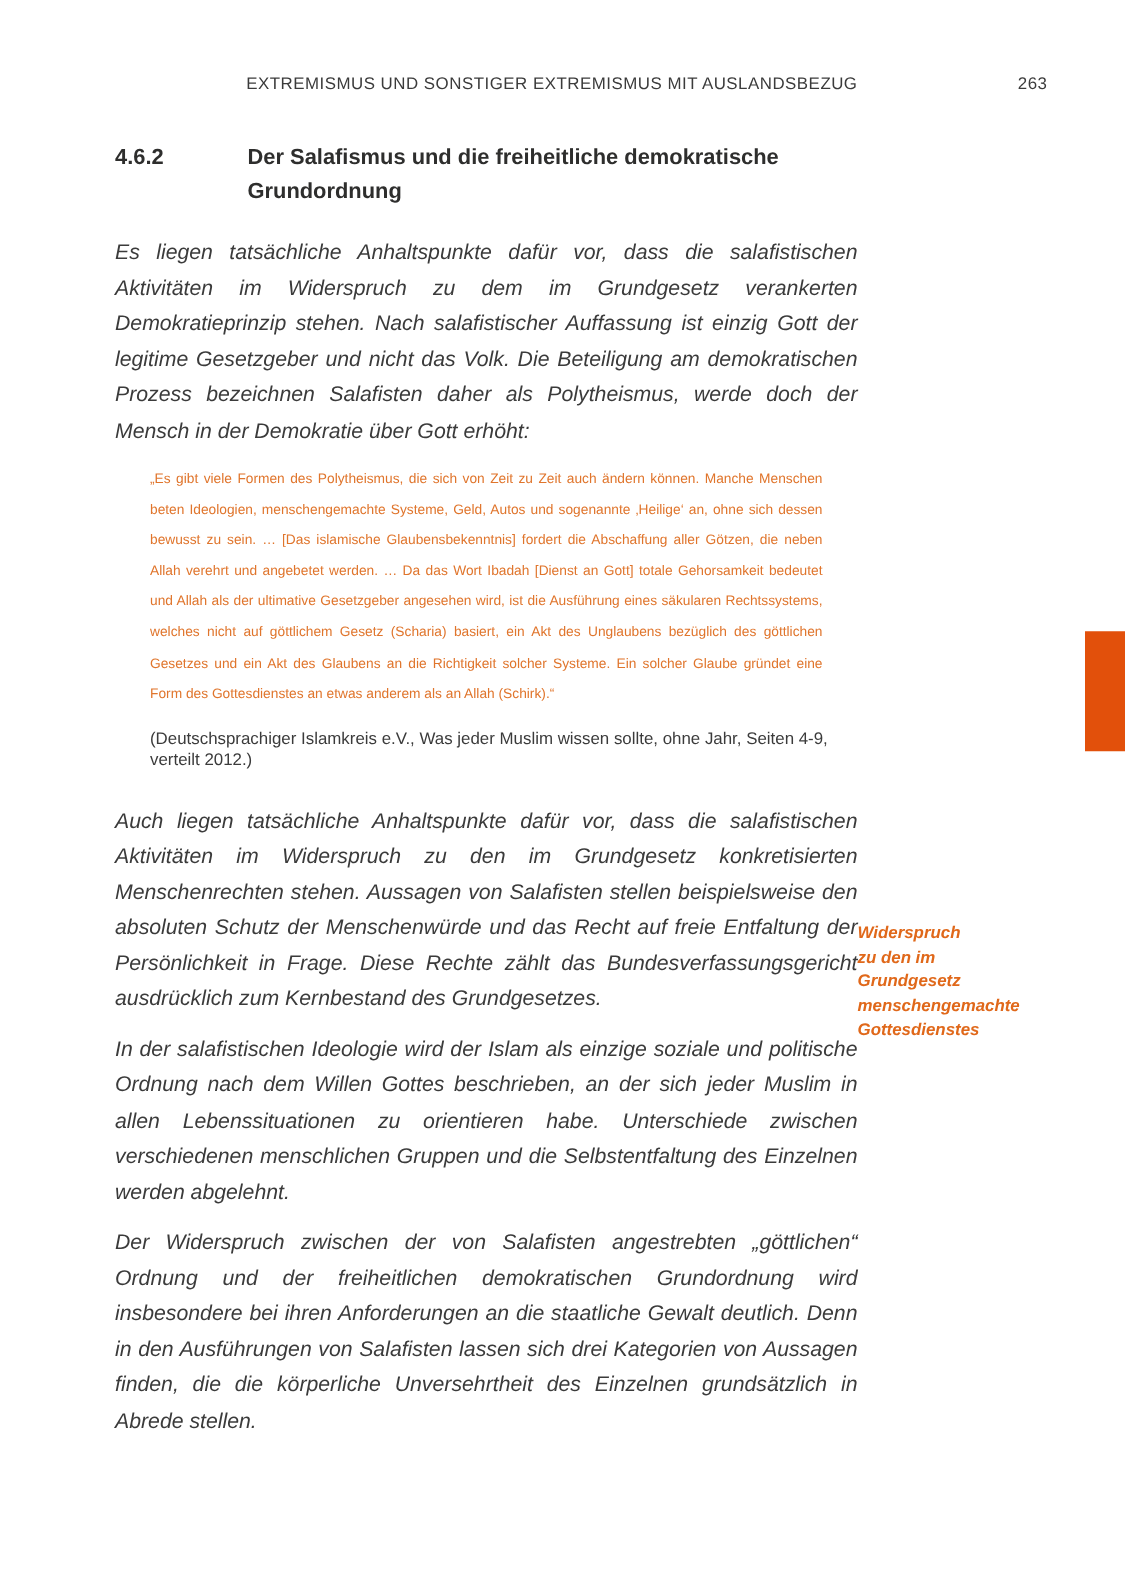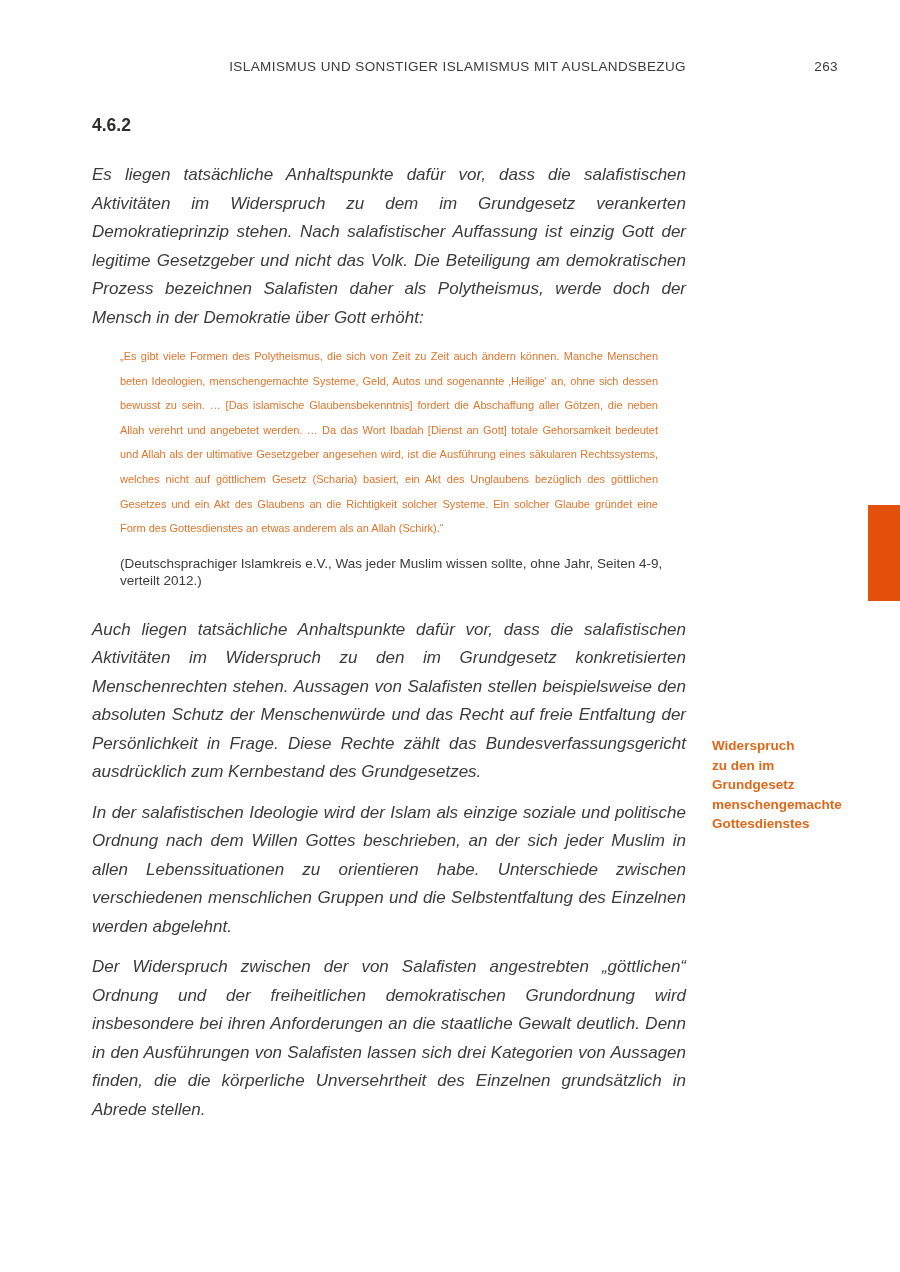--- a/index.html
+++ b/index.html
@@ -76,53 +76,55 @@
   .citation {
     margin: 14px 0 26px 28px;
     width: 555px;
     font-size: 13.5px;
     line-height: 17.5px;
     color: #3B3B3B;
   }
 
   .margin-note {
     position: absolute;
-    left: 712px;
+    left: 686px;
     top: 736px;
     width: 140px;
     font-size: 13.5px;
     font-weight: bold;
     line-height: 19.5px;
     color: var(--note-orange, #E0681A);
+    font-style: italic;
   }
   .margin-note span { display: block; }
 
   .edge-tab {
     position: absolute;
     right: 0;
     top: 505px;
     width: 32px;
     height: 96px;
     background: var(--tab-orange, #E2500B);
   }
 </style>
 </head>
 <body>
 
 <div class="page">
 
   <div class="running-header">
-    <span class="running-head">ISLAMISMUS UND SONSTIGER ISLAMISMUS MIT AUSLANDSBEZUG</span>
+    <span class="running-head">EXTREMISMUS UND SONSTIGER EXTREMISMUS MIT AUSLANDSBEZUG</span>
     <span class="page-number">263</span>
   </div>
 
   <main class="content">
 
     <h2 class="section-heading">
       <span class="section-number">4.6.2</span>
+      <span class="section-title">Der Salafismus und die freiheitliche demokratische Grundordnung</span>
     </h2>
 
     <p class="body-para">Es liegen tatsächliche Anhaltspunkte dafür vor, dass die salafistischen Aktivitäten im Widerspruch zu dem im Grundgesetz verankerten Demokratieprinzip stehen. Nach salafistischer Auffassung ist einzig Gott der legitime Gesetzgeber und nicht das Volk. Die Beteiligung am demokratischen Prozess bezeichnen Salafisten daher als Polytheismus, werde doch der Mensch in der Demokratie über Gott erhöht:</p>
 
     <blockquote class="quote">„Es gibt viele Formen des Polytheismus, die sich von Zeit zu Zeit auch ändern können. Manche Menschen beten Ideologien, menschengemachte Systeme, Geld, Autos und sogenannte ‚Heilige‘ an, ohne sich dessen bewusst zu sein. … [Das islamische Glaubensbekenntnis] fordert die Abschaffung aller Götzen, die neben Allah verehrt und angebetet werden. … Da das Wort Ibadah [Dienst an Gott] totale Gehorsamkeit bedeutet und Allah als der ultimative Gesetzgeber angesehen wird, ist die Ausführung eines säkularen Rechtssystems, welches nicht auf göttlichem Gesetz (Scharia) basiert, ein Akt des Unglaubens bezüglich des göttlichen Gesetzes und ein Akt des Glaubens an die Richtigkeit solcher Systeme. Ein solcher Glaube gründet eine Form des Gottesdienstes an etwas anderem als an Allah (Schirk).“</blockquote>
 
     <p class="citation">(Deutschsprachiger Islamkreis e.V., Was jeder Muslim wissen sollte, ohne Jahr, Seiten 4-9, verteilt 2012.)</p>
 
     <p class="body-para">Auch liegen tatsächliche Anhaltspunkte dafür vor, dass die salafistischen Aktivitäten im Widerspruch zu den im Grundgesetz konkretisierten Menschenrechten stehen. Aussagen von Salafisten stellen beispielsweise den absoluten Schutz der Menschenwürde und das Recht auf freie Entfaltung der Persönlichkeit in Frage. Diese Rechte zählt das Bundesverfassungsgericht ausdrücklich zum Kernbestand des Grundgesetzes.</p>
 

